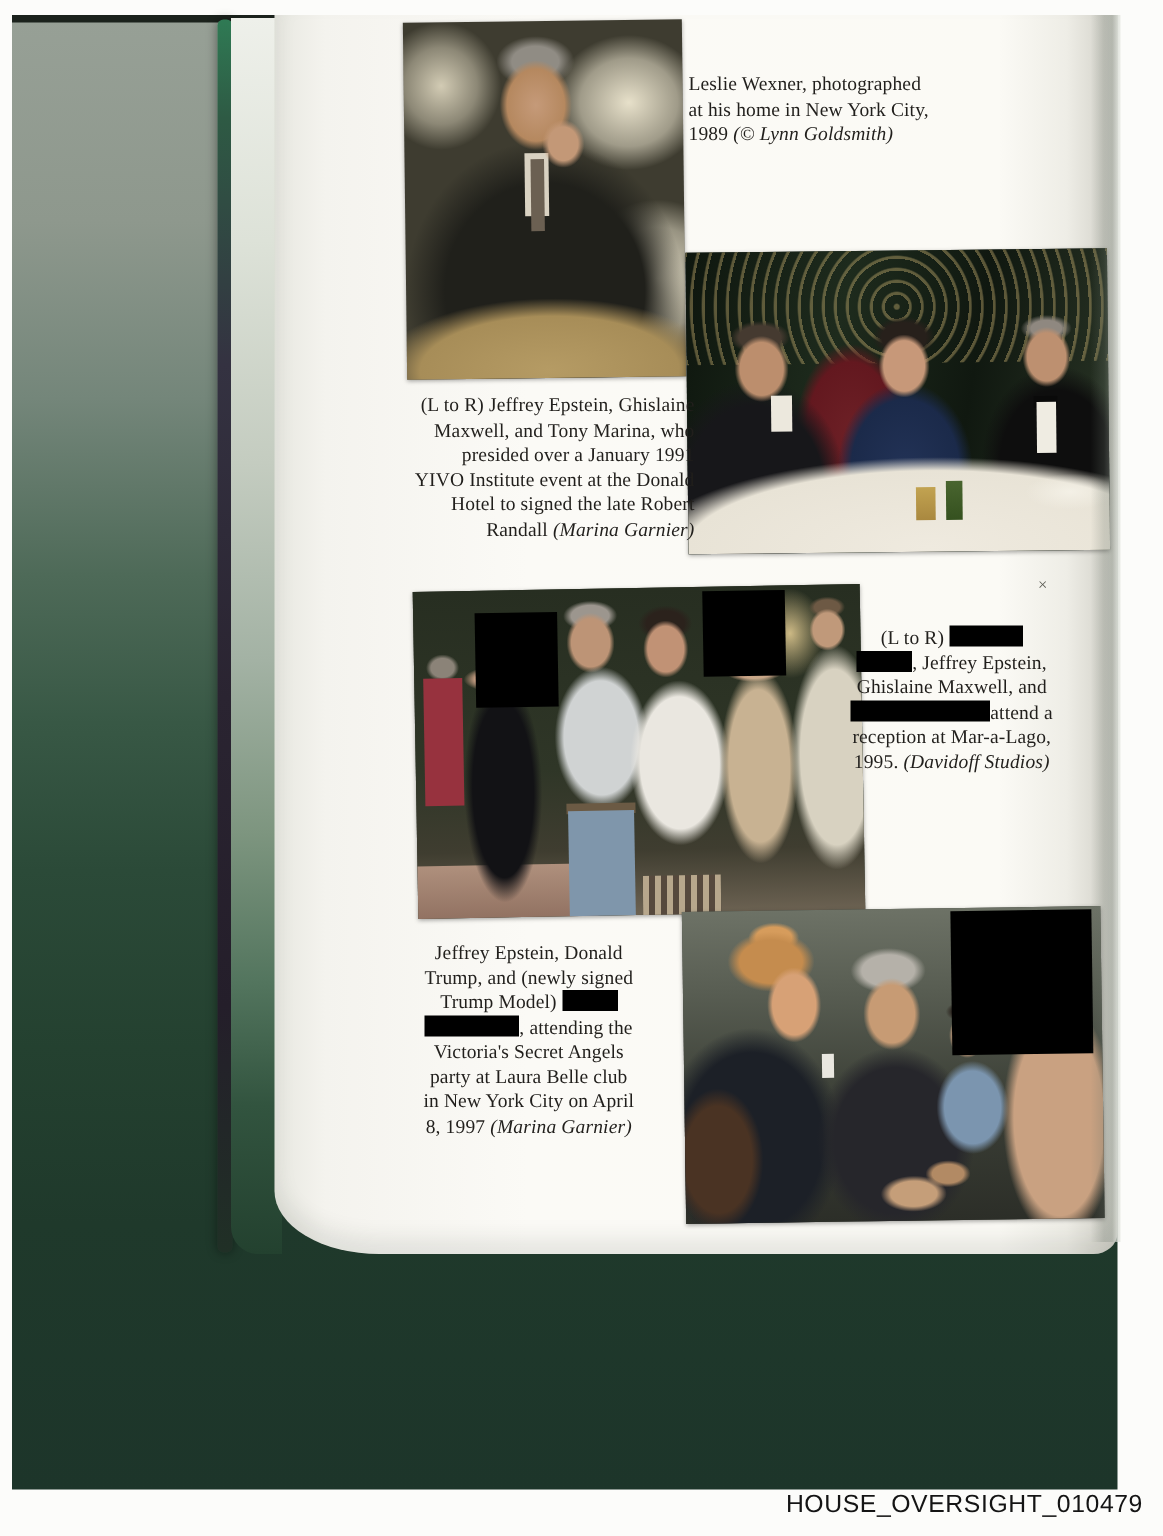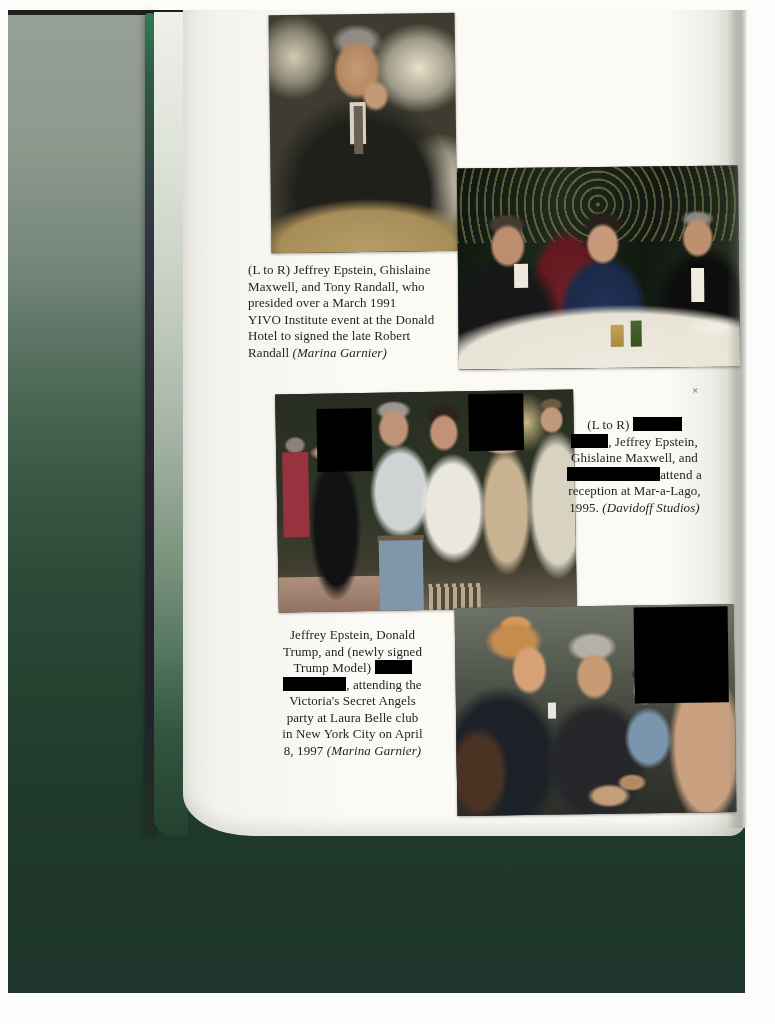--- a/index.html
+++ b/index.html
@@ -124,21 +124,21 @@
     background-position:130px 178px,160px 168px,-8px 118px,212px 62px,168px 102px,177px 70px,175px 62px,88px 92px,120px 46px,112px 26px,92px 96px,56px 38px,30px 14px,44px 8px,-15px 78px,0 0;}
 
   .redact-box{position:absolute;background:#000;z-index:12;}
 
   
   .caption{position:absolute;font-size:13px;line-height:16.5px;color:#211f1c;z-index:20;
     font-family:"Liberation Serif",serif;letter-spacing:0.1px;}
   .caption .it{font-style:italic;}
   .caption .redact{display:inline-block;background:#000;height:14px;vertical-align:-2px;}
   .cap1{left:459px;top:48px;width:215px;text-align:left;}
-  .cap2{right:312px;top:262px;width:215px;text-align:left;}
+  .cap2{right:312px;top:262px;width:215px;text-align:right;}
   .cap3{left:552px;top:417px;width:165px;text-align:center;}
   .cap4{right:320px;top:627px;width:205px;text-align:center;}
 
   .artifact{position:absolute;left:692px;top:384px;font-size:11px;color:#5a5a52;z-index:21;}
 
   .bates{position:absolute;right:13px;top:994px;font-family:"Liberation Sans",sans-serif;
     font-size:16.5px;color:#141414;letter-spacing:0.4px;z-index:40;}
 </style>
 </head>
 <body>
@@ -146,36 +146,38 @@
 <div class="screen">
 
   <div class="backdrop"></div>
   <div class="backdrop-topline"></div>
   <div class="spine"></div>
   <div class="page-edge"></div>
   <div class="page"></div>
 
   <div class="photo photo1"></div>
 
+  <div class="caption cap1"><span>Leslie Wexner, photographed</span><br><span>at his home in New York City,</span><br><span>1989  </span><span class="it">(© Lynn Goldsmith)</span></div>
 
   <div class="photo photo2"></div>
 
-  <div class="caption cap2"><span>(L to R)  Jeffrey Epstein, Ghislaine</span><br><span>Maxwell, and Tony Randall, who</span><br><span>presided over a March 1991</span><br><span>YIVO Institute event at the Donald</span><br><span>Hotel to signed the late Robert</span><br><span>Randall  </span><span class="it">(Marina Garnier)</span></div>
+  <div class="caption cap2"><span>(L to R)  Jeffrey Epstein, Ghislaine</span><br><span>Maxwell, and Tony Marina, who</span><br><span>presided over a January 1991</span><br><span>YIVO Institute event at the Donald</span><br><span>Hotel to signed the late Robert</span><br><span>Randall  </span><span class="it">(Marina Garnier)</span></div>
 
   <div class="photo photo3">
     <div class="redact-box" style="left:41px;top:15px;width:55px;height:63px;"></div>
     <div class="redact-box" style="left:193px;top:3px;width:55px;height:57px;"></div>
   </div>
 
   <div class="caption cap3"><span>(L to R) </span><span class="redact" style="width: 49px;"></span><br><span class="redact" style="width: 37px;"></span><span>, Jeffrey Epstein,</span><br><span>Ghislaine Maxwell, and</span><br><span class="redact" style="width: 93px;"></span><span>attend a</span><br><span>reception at Mar-a-Lago,</span><br><span>1995.  </span><span class="it">(Davidoff Studios)</span></div>
 
   <div class="photo photo4">
     <div class="redact-box" style="left:179px;top:2px;width:94px;height:96px;"></div>
   </div>
 
   <div class="caption cap4"><span>Jeffrey Epstein, Donald</span><br><span>Trump, and (newly signed</span><br><span>Trump Model) </span><span class="redact" style="width: 37px;"></span><br><span class="redact" style="width: 63px;"></span><span>, attending the</span><br><span>Victoria's Secret Angels</span><br><span>party at Laura Belle club</span><br><span>in New York City on April</span><br><span>8, 1997  </span><span class="it">(Marina Garnier)</span></div>
 
   <div class="artifact">×</div>
 
   <div class="page-right-shade"></div>
 
+  <div class="bates">HOUSE_OVERSIGHT_010479</div>
 
 </div>
 
 </body></html>

